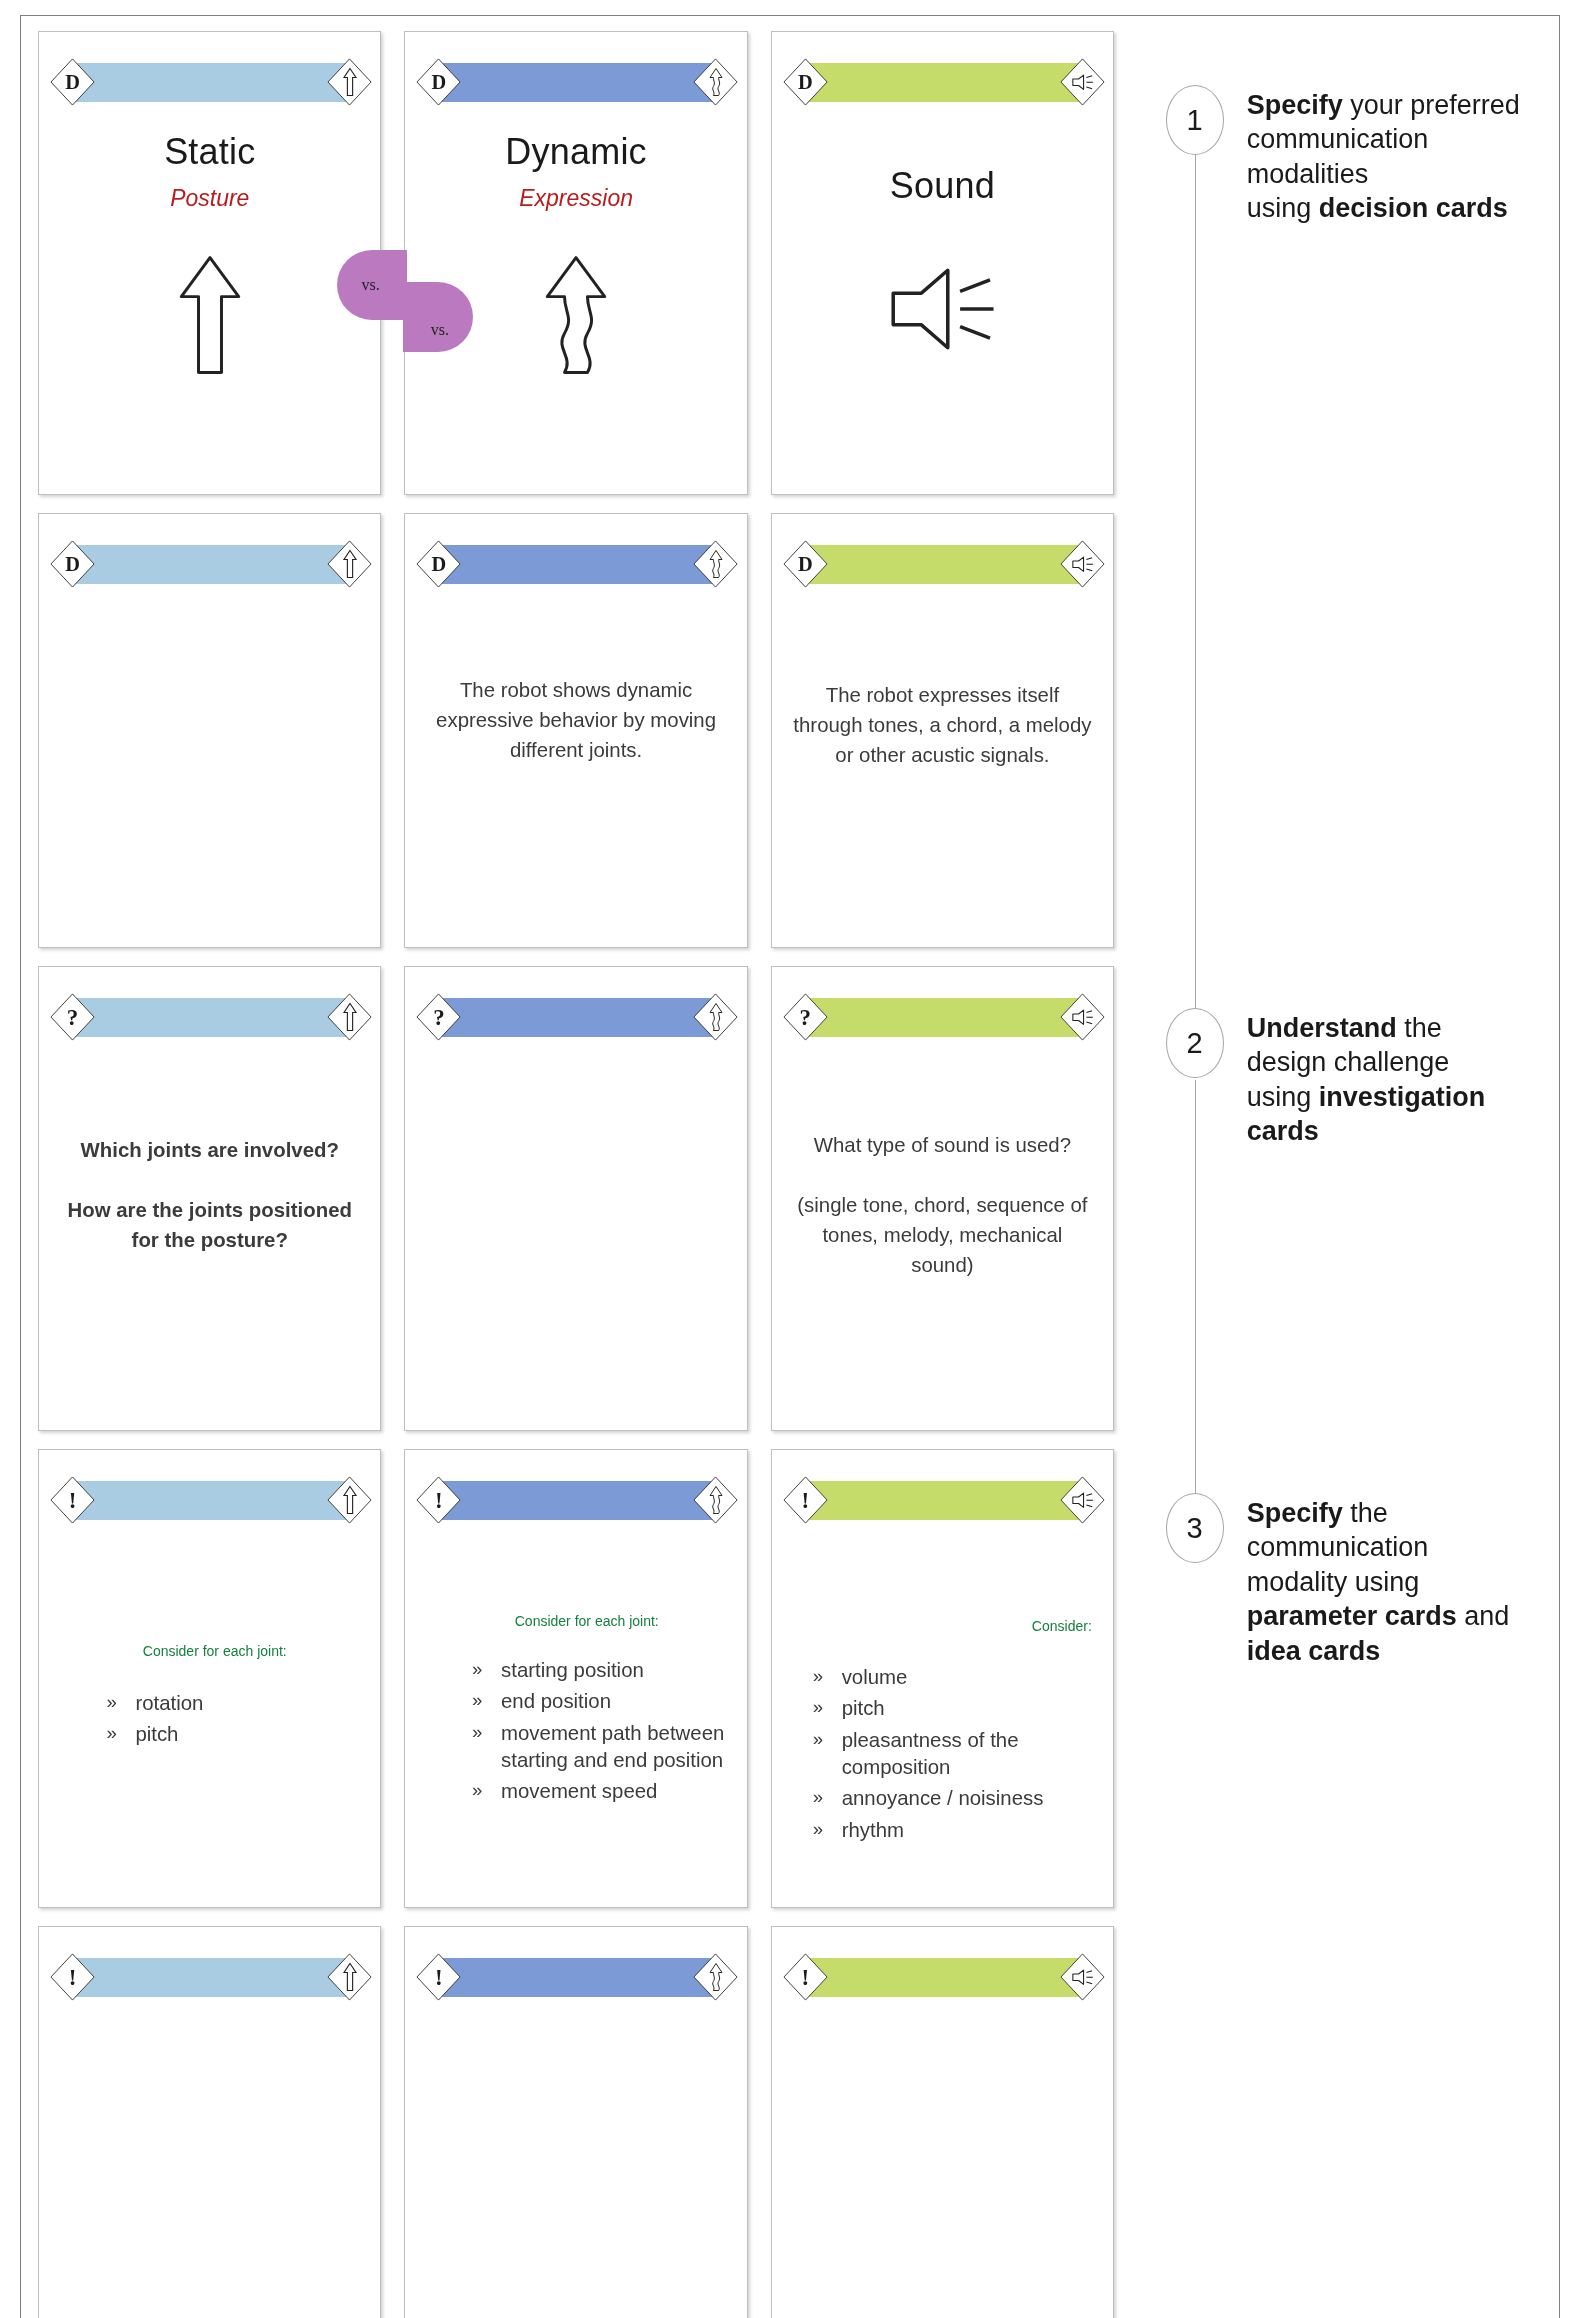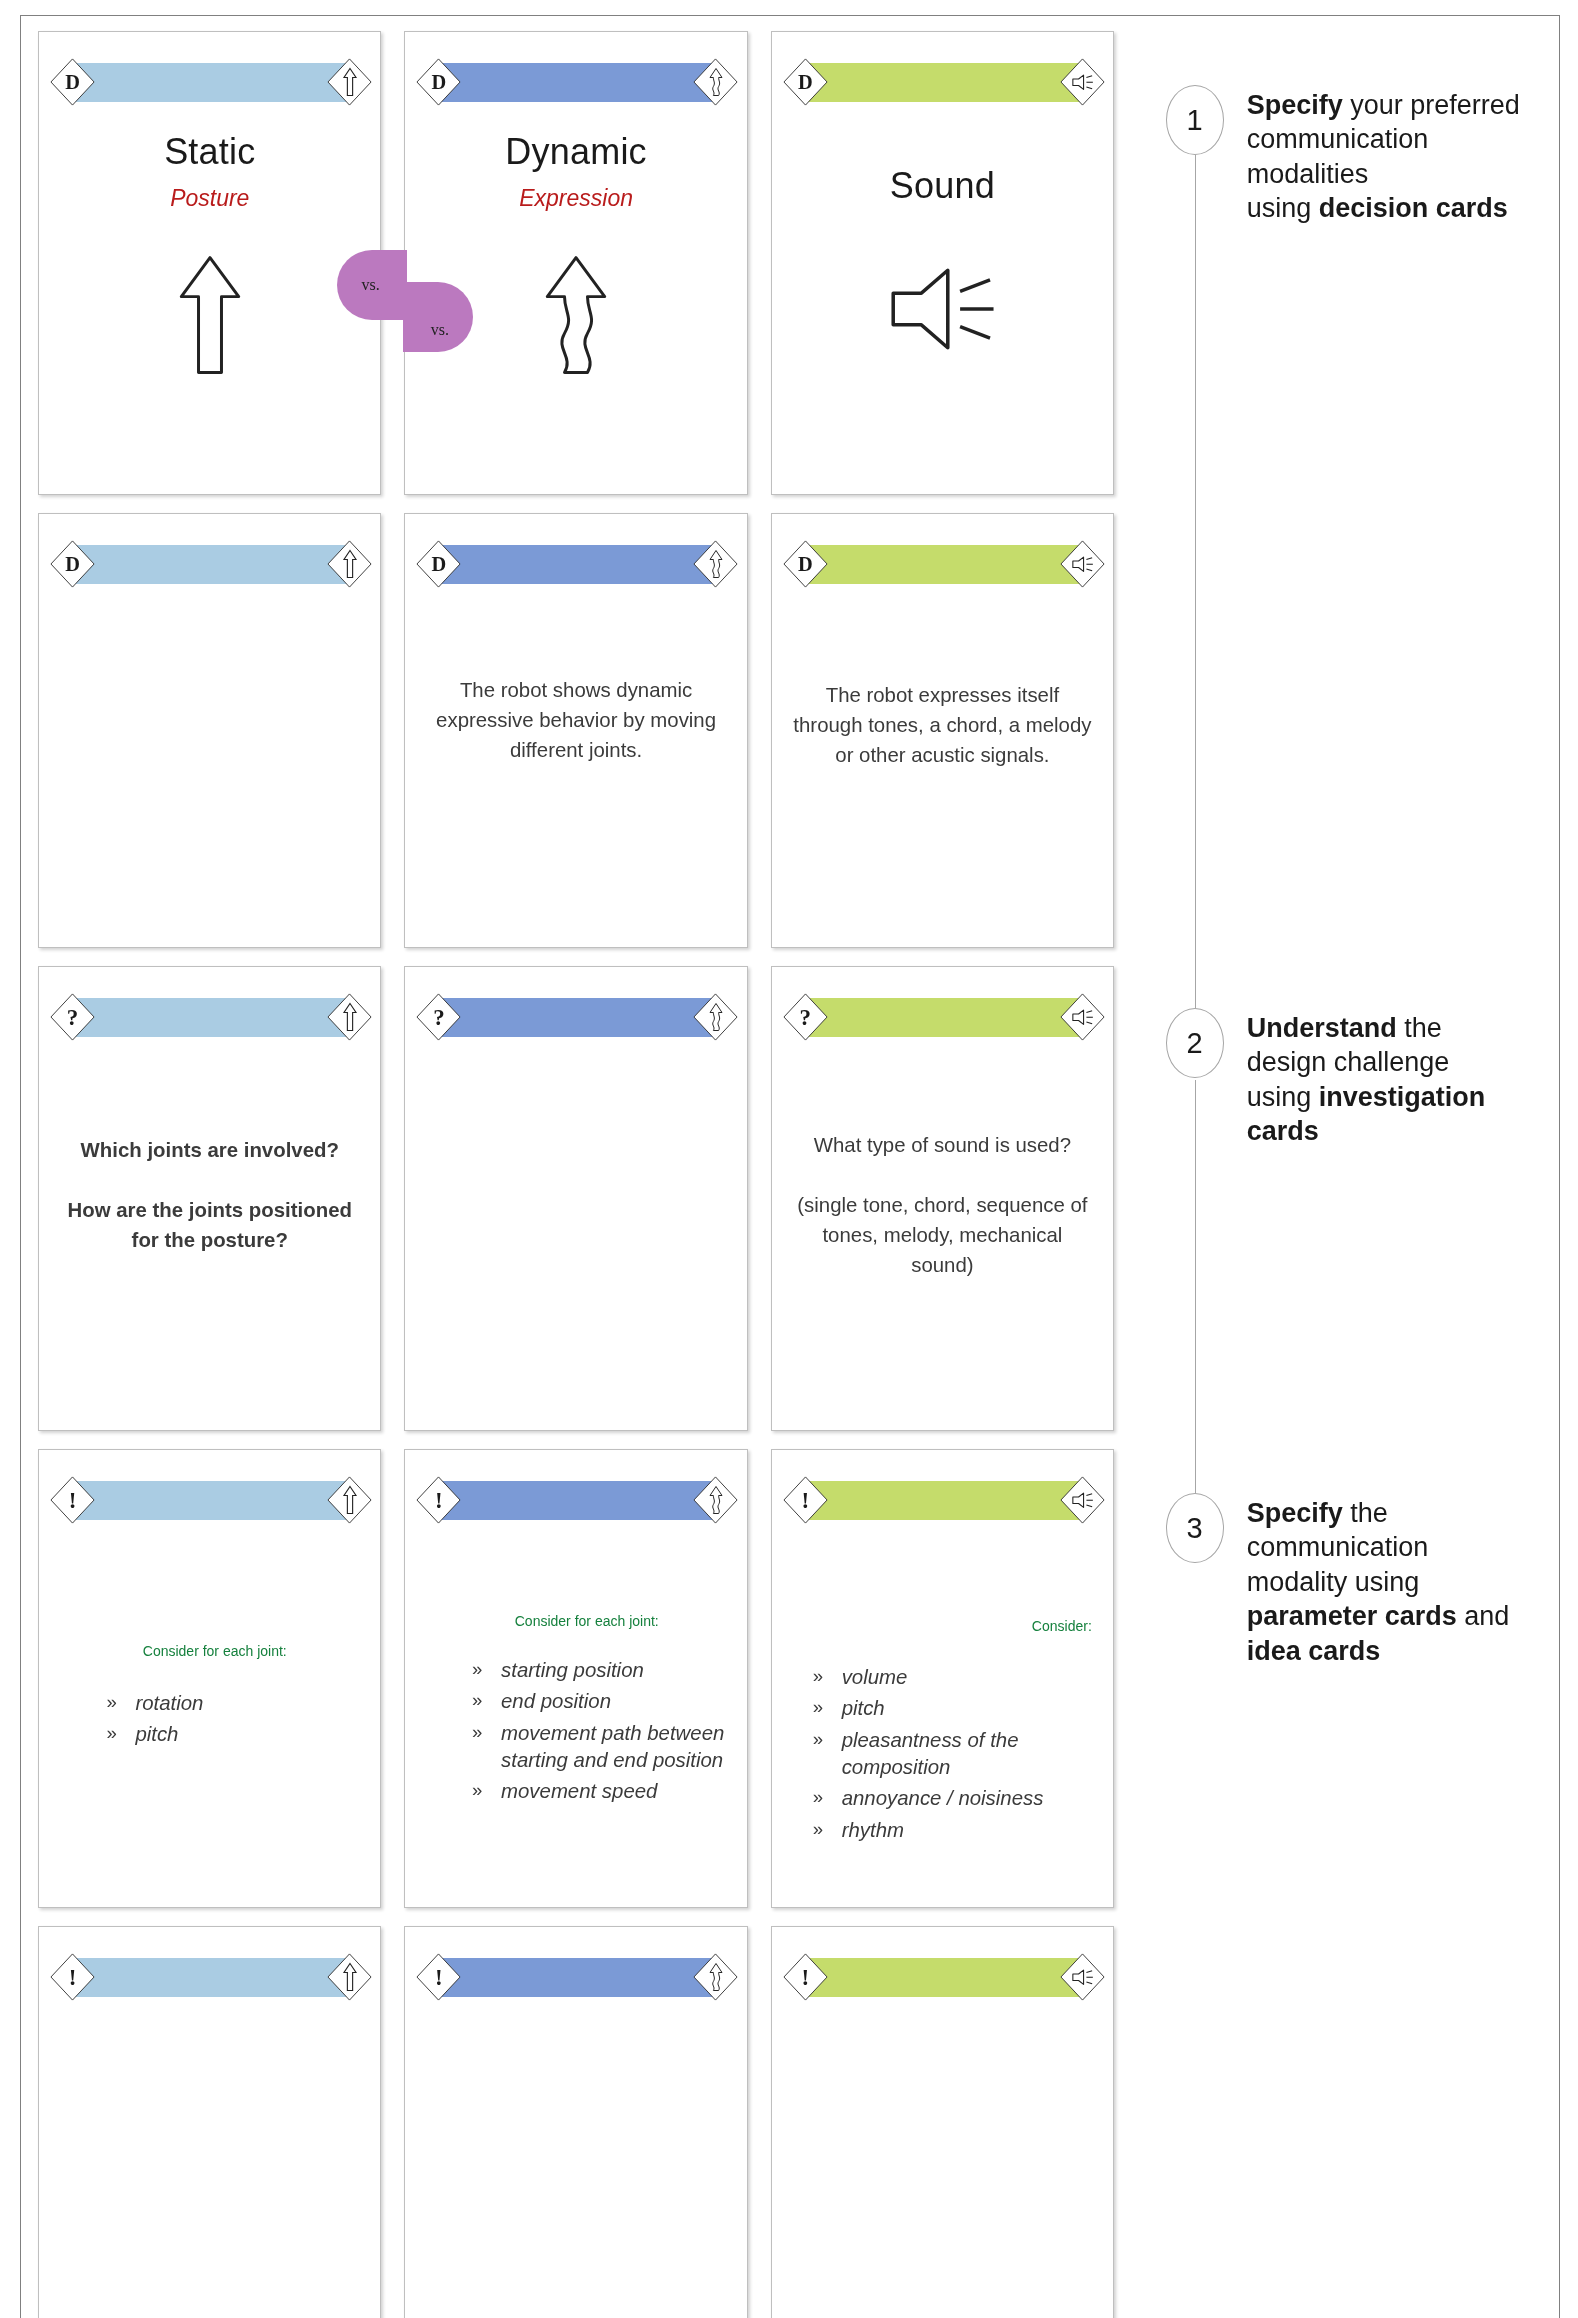--- a/index.html
+++ b/index.html
@@ -188,21 +188,21 @@
     font-size: 20.4px;
     line-height: 1.32;
     color: #3b3b3b;
     margin-bottom: 4.6px;
   }
   .param-list li .bullet {
     flex: 0 0 29px;
     font-size: 18.5px;
     color: #3b3b3b;
   }
-  .param-list li .btext { flex: 1; font-style: italic; }
+  .param-list li .btext { flex: 1; }
   .param-block.p-static  { padding-left: 24px; margin-top: 111px; }
   .param-block.p-dynamic { padding-left: 21.3px; margin-top: 81px; }
   .param-block.p-sound   { padding-left: 15px; margin-top: 86px; }
   .param-block.p-static .param-lead  { text-align: center; padding-right: 14px; }
   .param-block.p-static .param-list  { padding-left: 22px; margin-top: 28px; }
   .param-block.p-dynamic .param-lead { text-align: center; }
   .param-block.p-dynamic .param-list { padding-left: 24px; margin-top: 25px; }
   .param-block.p-sound .param-lead   { text-align: right; }
   .param-block.p-sound .param-list   { padding-left: 4.6px; margin-top: 27px; }
 

